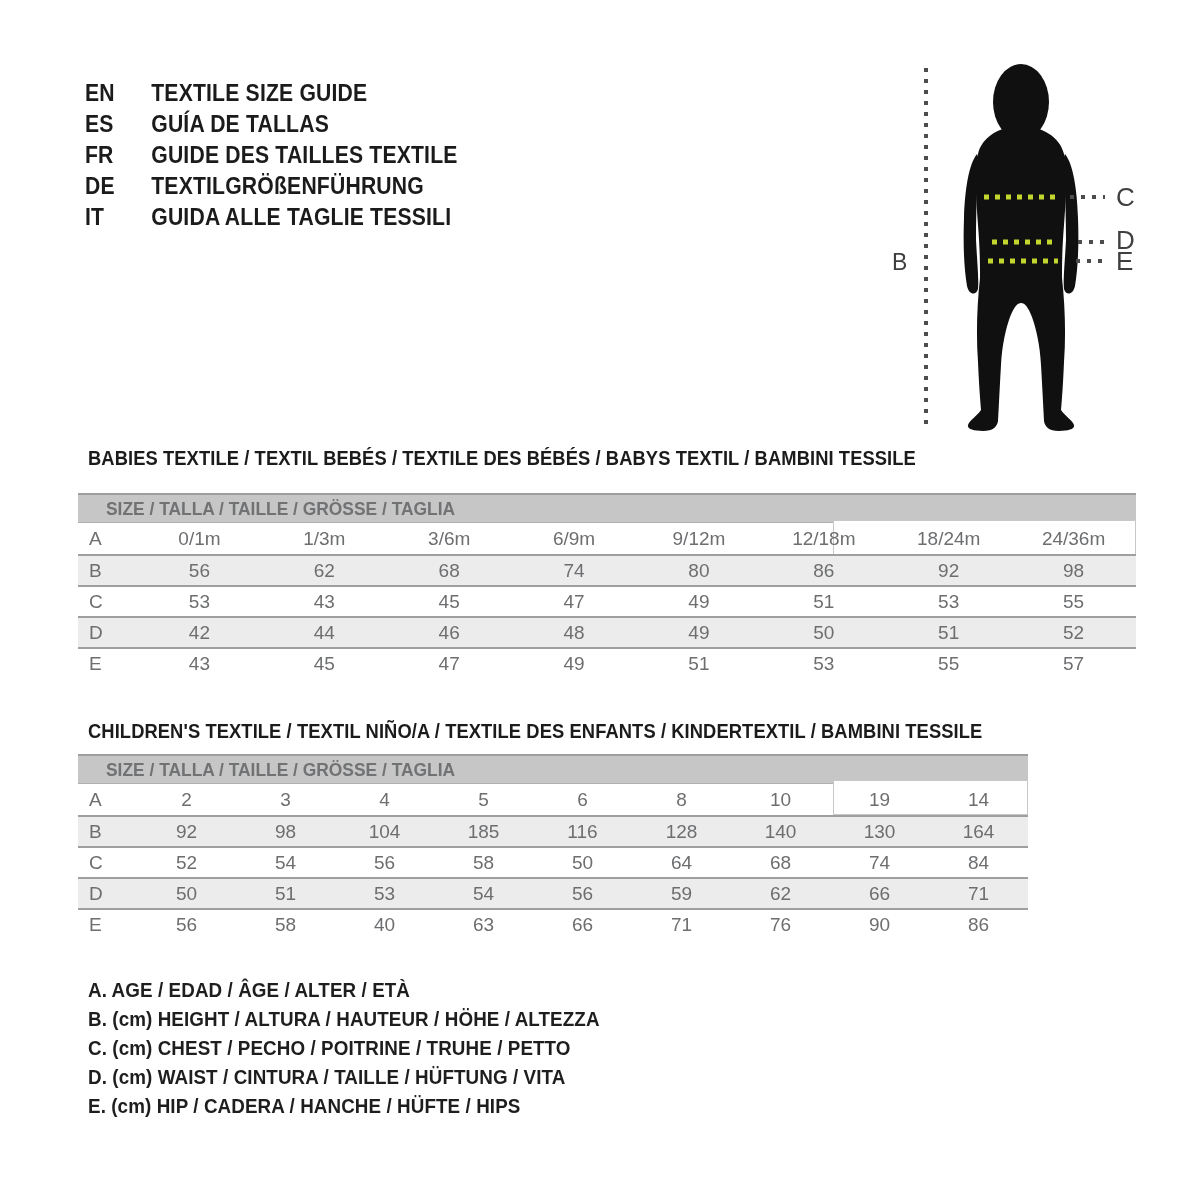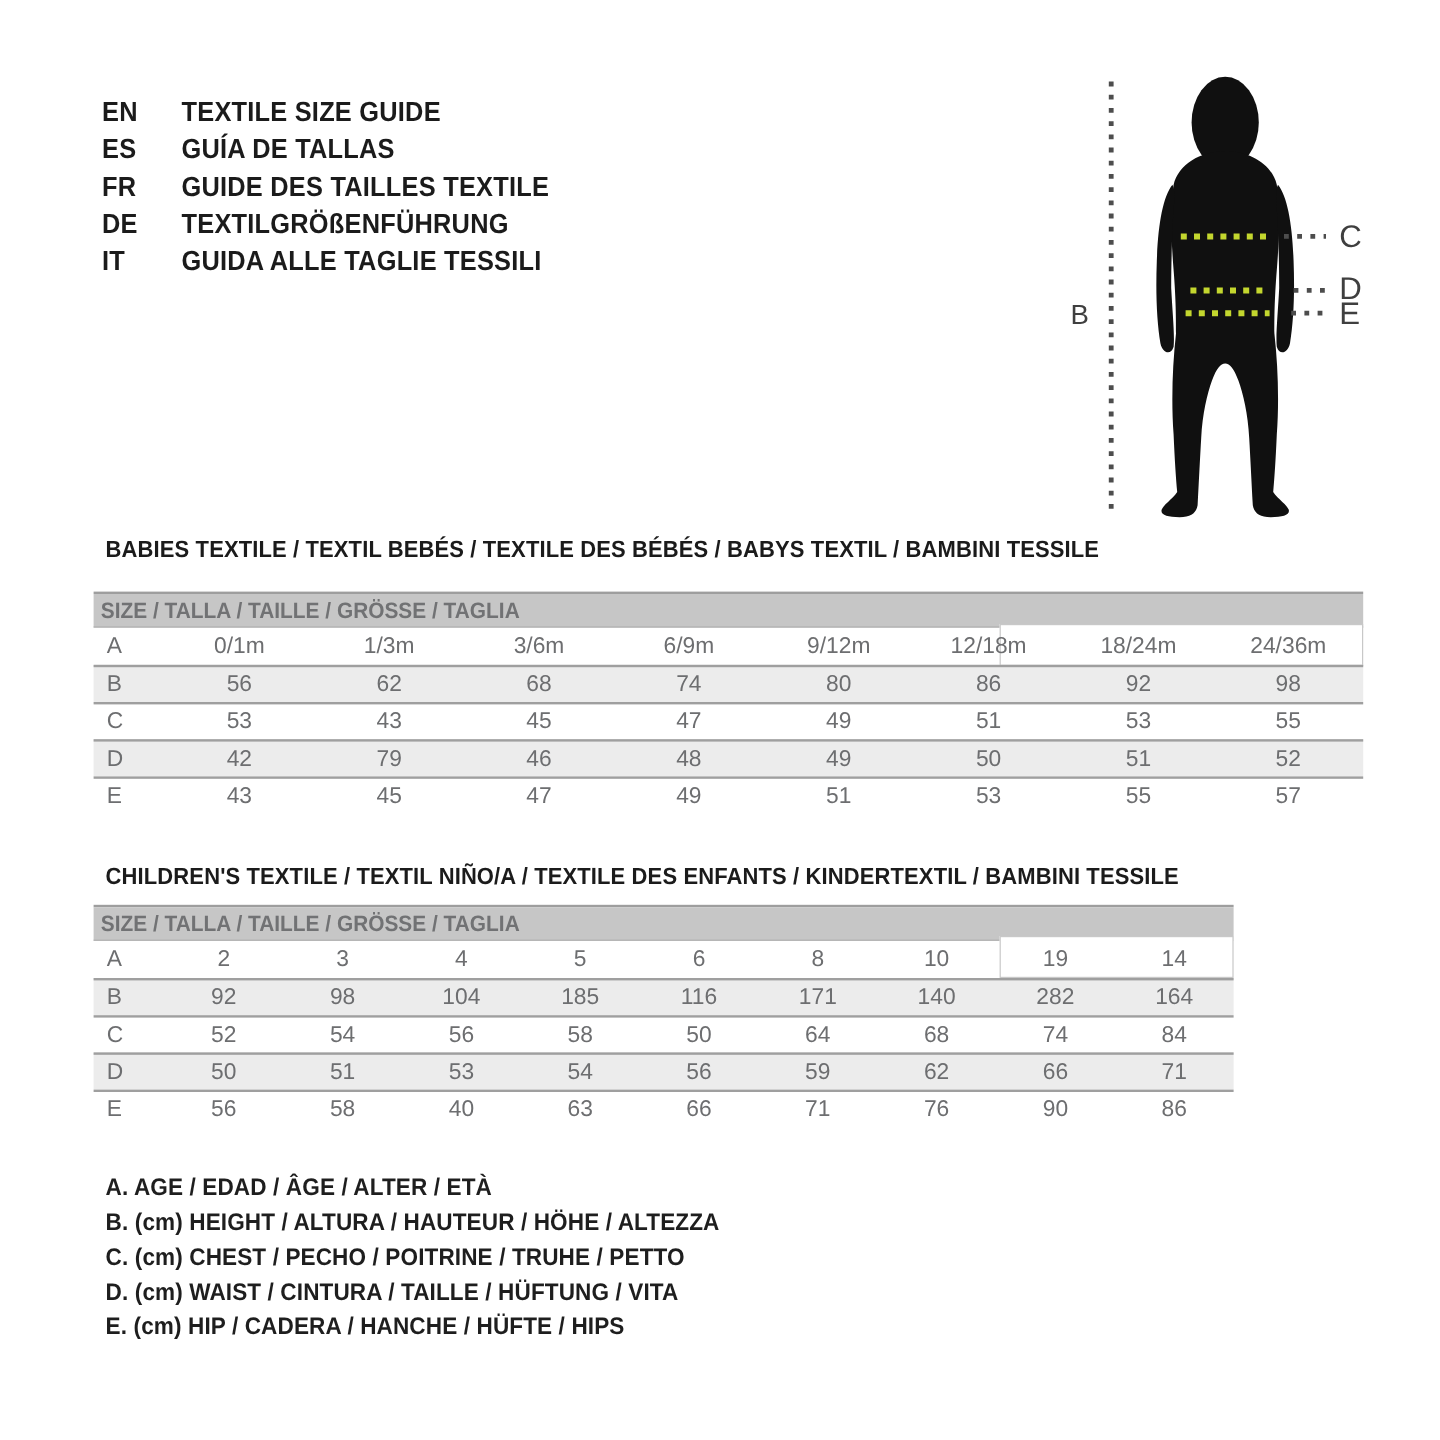--- a/index.html
+++ b/index.html
@@ -28,21 +28,21 @@
   }
   #babies-heading{top:447px;}
   #children-heading{top:720px;}
 
   
   .size-table{position:absolute;left:78px;border-top:2px solid #9e9e9e;background:#fff;}
   #babies-table{top:493px;width:1058px;}
   #children-table{top:754px;width:950px;}
   .size-bar{
     height:27px;line-height:27px;background:#c6c6c6;border-bottom:1px solid #b0b0b0;
-    padding-left:6px;font-size:18.5px;font-weight:bold;color:#717274;
+    padding-left:28px;font-size:18.5px;font-weight:bold;color:#717274;
   }
   .size-bar span{display:inline-block;transform:scaleX(.94);transform-origin:0 50%;white-space:nowrap;}
   .trow{
     display:flex;height:31px;align-items:center;box-sizing:border-box;
     font-size:19px;color:#6d6e70;position:relative;z-index:2;
   }
   .trow.stripe{background:#ececec;}
   .trow + .trow{border-top:2px solid #9f9f9f;}
   .cell{flex:1;text-align:center;white-space:nowrap;}
   .cell.label{flex:0 0 48px;text-align:left;padding-left:11px;}
@@ -182,21 +182,21 @@
           <div class="cell">45</div>
           <div class="cell">47</div>
           <div class="cell">49</div>
           <div class="cell">51</div>
           <div class="cell">53</div>
           <div class="cell">55</div>
         </div>
         <div class="trow stripe">
           <div class="cell label">D</div>
           <div class="cell">42</div>
-          <div class="cell">79</div>
+          <div class="cell">44</div>
           <div class="cell">46</div>
           <div class="cell">48</div>
           <div class="cell">49</div>
           <div class="cell">50</div>
           <div class="cell">51</div>
           <div class="cell">52</div>
         </div>
         <div class="trow">
           <div class="cell label">E</div>
           <div class="cell">43</div>
@@ -230,23 +230,23 @@
           <div class="cell">19</div>
           <div class="cell">14</div>
         </div>
         <div class="trow stripe">
           <div class="cell label">B</div>
           <div class="cell">92</div>
           <div class="cell">98</div>
           <div class="cell">104</div>
           <div class="cell">185</div>
           <div class="cell">116</div>
-          <div class="cell">171</div>
+          <div class="cell">128</div>
           <div class="cell">140</div>
-          <div class="cell">282</div>
+          <div class="cell">130</div>
           <div class="cell">164</div>
         </div>
         <div class="trow">
           <div class="cell label">C</div>
           <div class="cell">52</div>
           <div class="cell">54</div>
           <div class="cell">56</div>
           <div class="cell">58</div>
           <div class="cell">50</div>
           <div class="cell">64</div>

